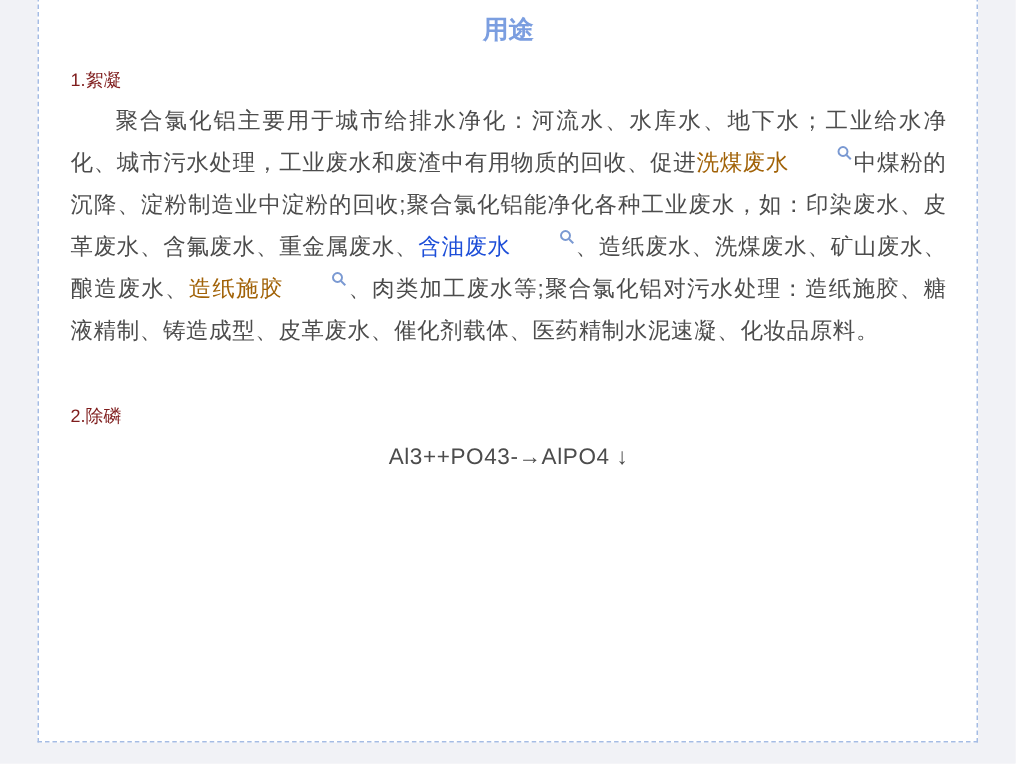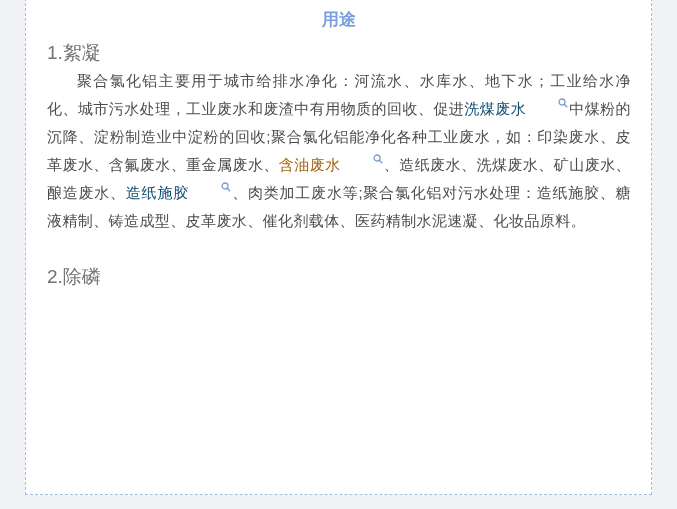--- a/index.html
+++ b/index.html
@@ -24,23 +24,23 @@
   }
   .article-title {
     text-align: center;
     font-size: 17px;
     line-height: 26px;
     font-weight: bold;
     color: #7b9ee0;
     margin-bottom: 6px;
   }
   .sec-heading {
-    font-size: 19px;
+    font-size: 12px;
     line-height: 28px;
-    color: #737373;
+    color: #7f1d1d;
     font-weight: normal;
   }
   p.body-para {
     font-size: 15px;
     line-height: 28px;
     color: #4c4c4c;
     text-align: justify;
     text-indent: 2em;
     letter-spacing: 0.4px;
   }
@@ -50,22 +50,22 @@
     color: #4c4c4c;
     text-align: center;
     text-indent: 0;
     letter-spacing: 0.4px;
   }
   .section-2 { margin-top: 28px; }
   a.kw-link {
     text-decoration: none;
     cursor: pointer;
   }
-  a.kw-link.blue  { color: #0c4a6e; }
-  a.kw-link.green { color: #a16207; }
+  a.kw-link.blue  { color: #a16207; }
+  a.kw-link.green { color: #1d4ed8; }
   .sup-icon {
     display: inline-block;
     vertical-align: 6px;
     margin: 0 1px 0 2px;
     line-height: 0;
     cursor: pointer;
   }
 </style>
 </head>
 <body>
@@ -84,16 +84,17 @@
               <circle cx="4" cy="4" r="3" fill="none" stroke="#7a99d2" stroke-width="1.3"></circle>
               <line x1="6.3" y1="6.3" x2="9.2" y2="9.2" stroke="#7a99d2" stroke-width="1.3"></line>
             </svg></span><span>、造纸废水、洗煤废水、矿山废水、酿造废水、</span><a class="kw-link blue">造纸施胶</a><span class="sup-icon"><svg width="10" height="10" viewBox="0 0 10 10">
               <circle cx="4" cy="4" r="3" fill="none" stroke="#7a99d2" stroke-width="1.3"></circle>
               <line x1="6.3" y1="6.3" x2="9.2" y2="9.2" stroke="#7a99d2" stroke-width="1.3"></line>
             </svg></span><span>、肉类加工废水等;聚合氯化铝对污水处理：造纸施胶、糖液精制、铸造成型、皮革废水、催化剂载体、医药精制水泥速凝、化妆品原料。</span></p>
     </div>
 
     <div class="section-2">
       <h3 class="sec-heading">2.除磷</h3>
+      <p class="formula-para"><span>Al3++PO43-→AlPO4 ↓</span></p>
     </div>
 
   </div>
 </div>
 
 </body></html>

